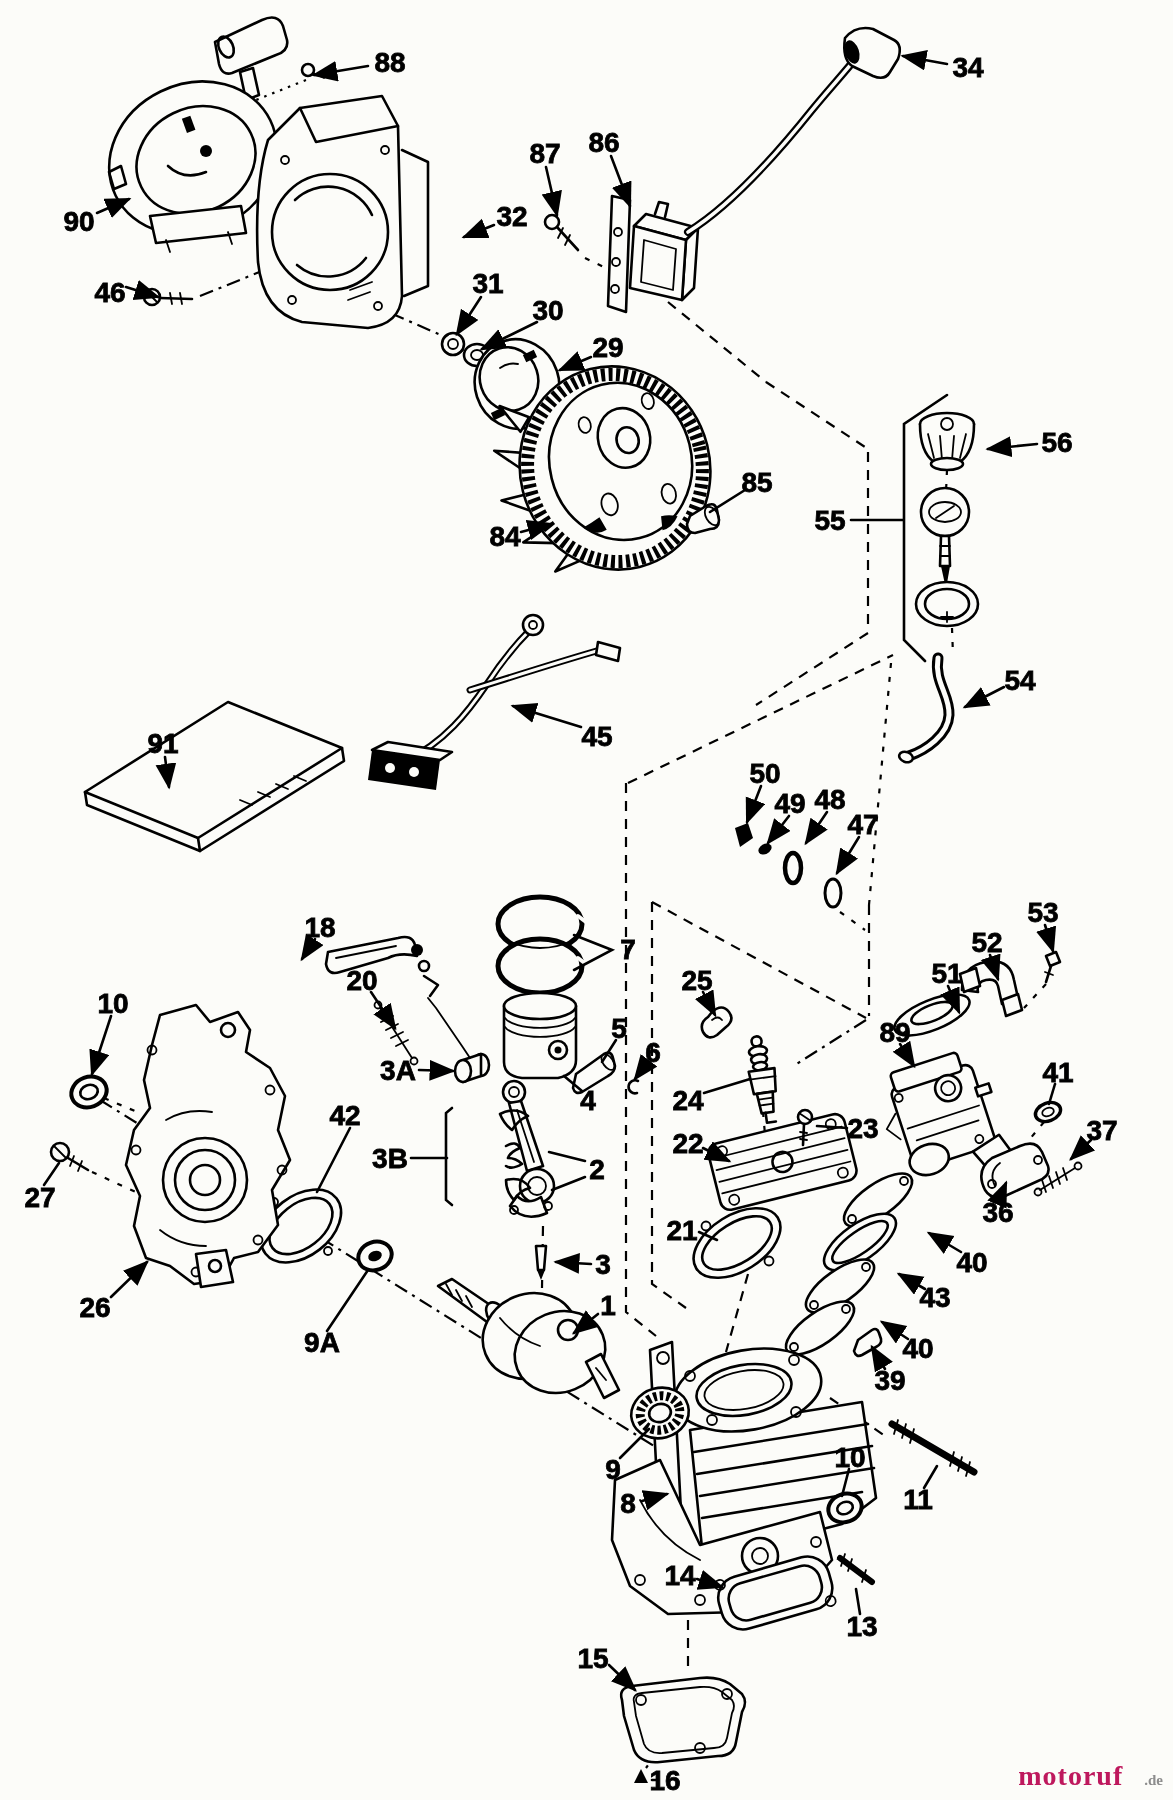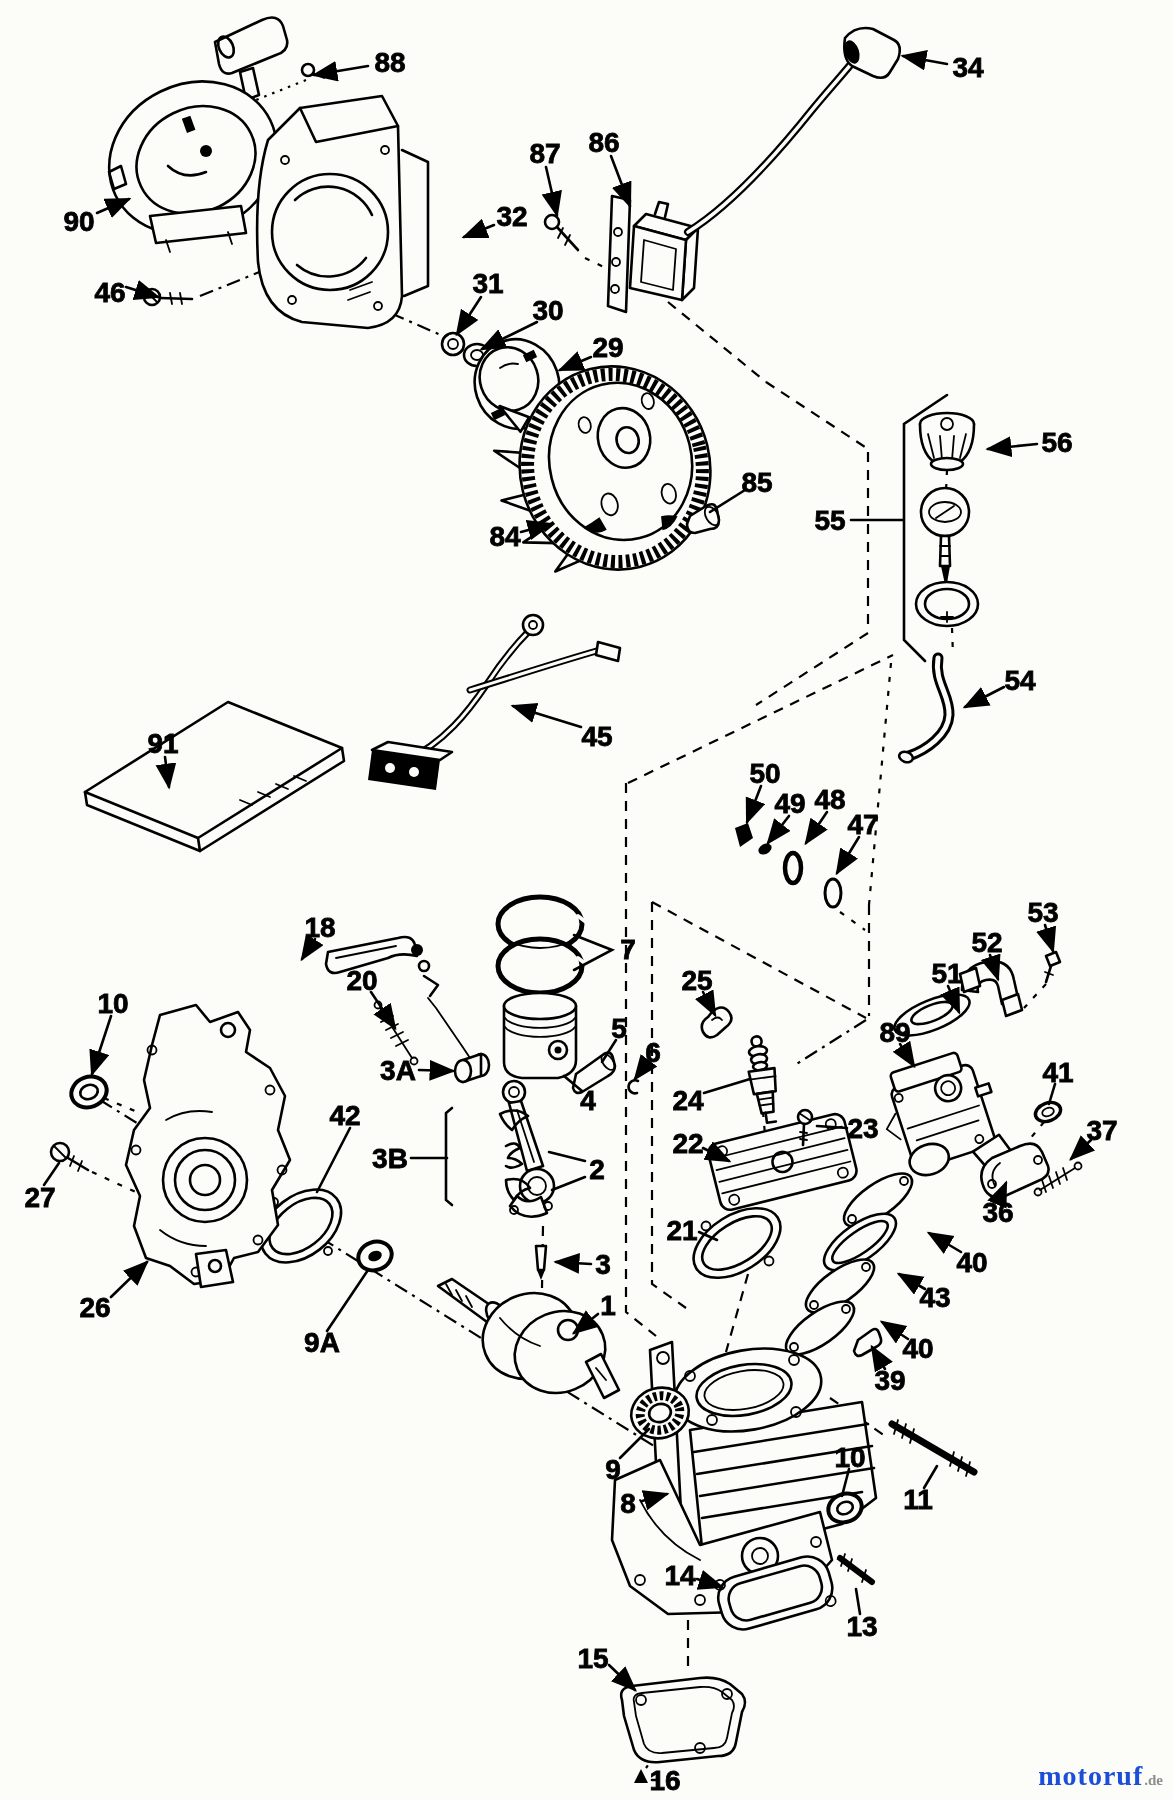--- a/index.html
+++ b/index.html
@@ -12,21 +12,21 @@
   .blk{fill:#000;stroke:none;}
   .ld{stroke:#000;fill:none;stroke-width:2.6;stroke-linecap:round;}
   .ph{stroke:#000;fill:none;stroke-width:2.2;}
   .dash{stroke-dasharray:10 8;}
   .dashs{stroke-dasharray:5 9;}
   .dot{stroke-dasharray:2.5 6;}
   .dd{stroke-dasharray:14 6 3 6;}
   .part-label{font-family:"Liberation Sans",sans-serif;font-size:28px;font-weight:bold;fill:#000;stroke:#000;stroke-width:0.8;}
   #watermark{position:absolute;right:10px;bottom:8px;display:flex;align-items:baseline;gap:1px;}
   #wm-brand{font-family:"Liberation Serif",serif;font-weight:bold;font-size:28px;letter-spacing:1px;}
-  #wm-tld{font-family:"Liberation Serif",serif;font-weight:bold;font-size:15px;}
+  #wm-tld{font-family:"Liberation Serif",serif;font-weight:bold;font-size:15px;margin-left:20px;}
 </style>
 </head>
 <body style="background: rgb(252, 252, 249);">
 
 <svg width="1173" height="1800" viewBox="0 0 1173 1800">
   <defs>
     <marker id="arrowhead" markerWidth="12" markerHeight="10" refX="9" refY="4" orient="auto">
       <path d="M0,0 L10,4 L0,8 Z" fill="#000"></path>
     </marker>
   </defs>
@@ -707,15 +707,15 @@
       <text x="850" y="1457" text-anchor="middle" dominant-baseline="central" class="part-label">10</text>
       <text x="918" y="1499" text-anchor="middle" dominant-baseline="central" class="part-label">11</text>
       <text x="862" y="1626" text-anchor="middle" dominant-baseline="central" class="part-label">13</text>
       <text x="680" y="1575" text-anchor="middle" dominant-baseline="central" class="part-label">14</text>
       <text x="593" y="1658" text-anchor="middle" dominant-baseline="central" class="part-label">15</text>
       <text x="665" y="1780" text-anchor="middle" dominant-baseline="central" class="part-label">16</text>
     </g>
 </svg>
 
 <div id="watermark">
-  <span id="wm-brand" style="color: #1d4ed8;">motoruf</span>
+  <span id="wm-brand" style="color: #be185d;">motoruf</span>
     <span id="wm-tld" style="color: rgb(141, 141, 141);">.de</span>
 </div>
 
 </body></html>

